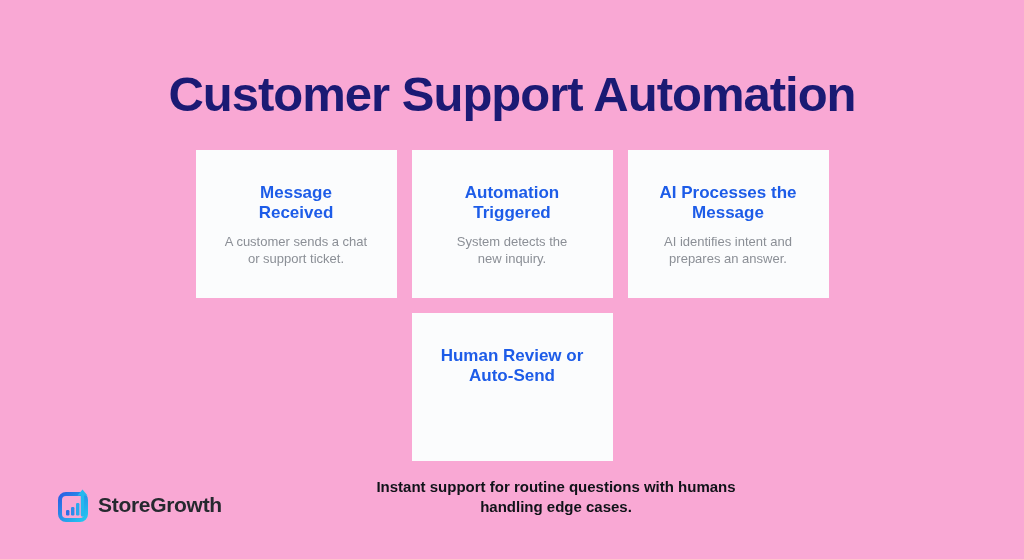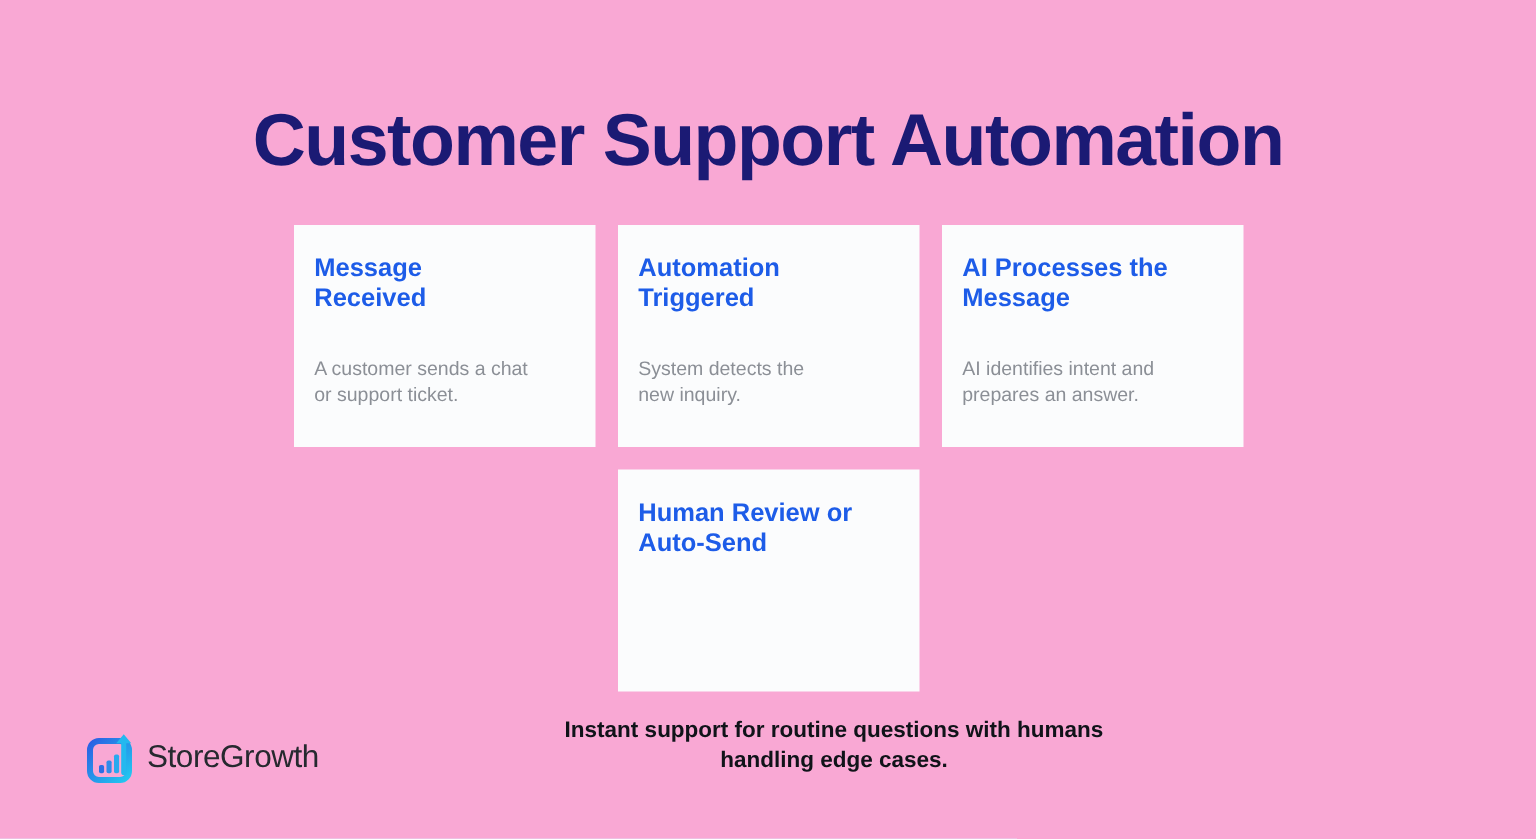--- a/index.html
+++ b/index.html
@@ -35,31 +35,32 @@
     display: flex;
     justify-content: center;
     gap: 15px;
   }
   .row-1 { top: 150px; }
   .row-2 { top: 313px; }
   .card {
     width: 201px;
     height: 148px;
     background: #fbfcfd;
-    padding: 19px 14px 0 14px;
+    padding: 33px 14px 0 14px;
+    text-align: center;
   }
   .card-title {
     font-size: 17px;
     font-weight: 700;
     color: #1d5ce8;
     line-height: 1.18;
     white-space: pre-line;
   }
   .card-desc {
-    margin-top: 29px;
+    margin-top: 11px;
     font-size: 13px;
     color: #8b8f96;
     line-height: 1.28;
     white-space: pre-line;
   }
   .footer-caption {
     position: absolute;
     top: 477px;
     left: 0;
     width: 100%;
@@ -75,21 +76,21 @@
     position: absolute;
     left: 58px;
     top: 487px;
     display: flex;
     align-items: center;
     gap: 9px;
   }
   .logo-icon { display: block; }
   .logo-text {
     font-size: 21px;
-    font-weight: 400;
+    font-weight: 700;
     color: #26292f;
     letter-spacing: -0.3px;
   }
 </style>
 </head>
 <body>
 
 <div class="canvas">
 
   <h1 class="main-title">Customer Support Automation</h1>

